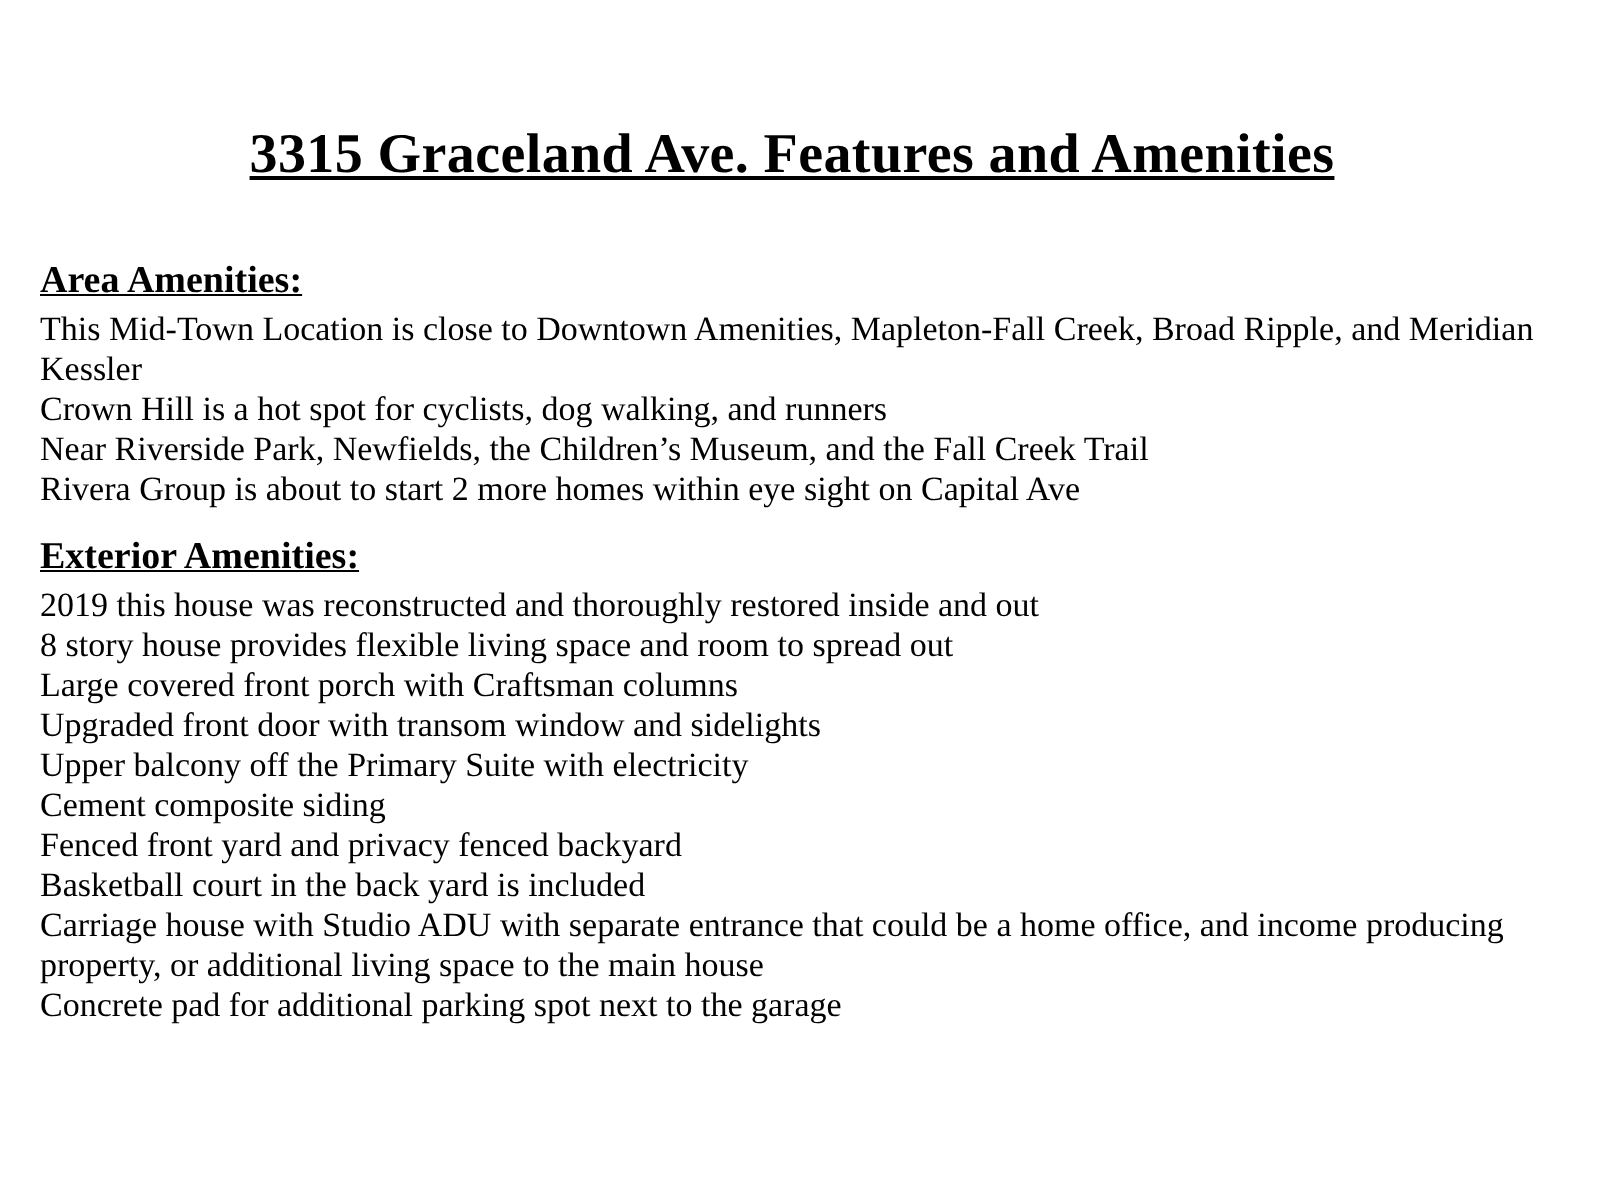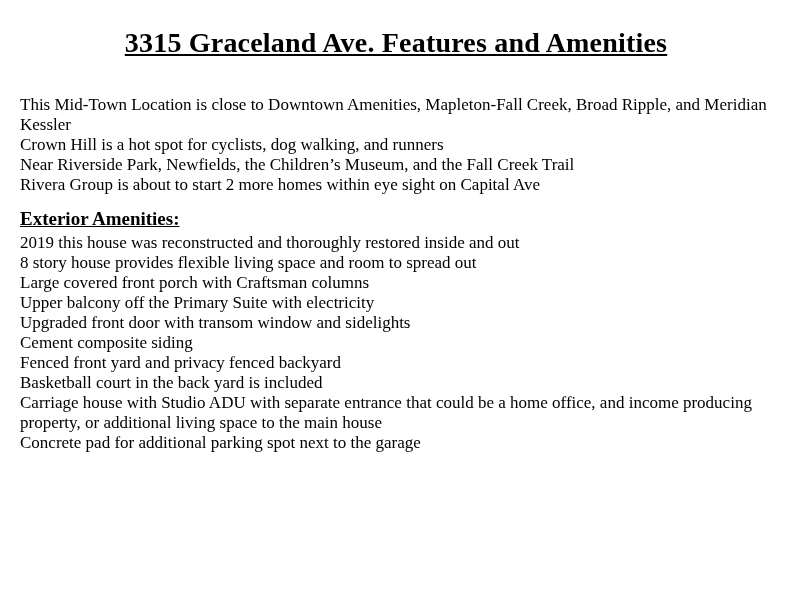--- a/index.html
+++ b/index.html
@@ -11,21 +11,21 @@
     width: 800px;
     height: 600px;
     overflow: hidden;
     color: #000000;
     font-family: "Liberation Serif", serif;
   }
   .page {
     box-sizing: border-box;
     width: 800px;
     height: 600px;
-    padding: 27px 28px 0 20px;
+    padding: 62px 28px 0 20px;
     background: #ffffff;
   }
   .doc-title {
     margin: 0 0 36px 0;
     font-size: 28px;
     line-height: 1.15;
     font-weight: bold;
     text-align: center;
     text-decoration: underline;
     letter-spacing: 0.2px;
@@ -53,33 +53,34 @@
   }
 </style>
 </head>
 <body>
 
 <div class="page">
 
   <h1 class="doc-title">3315 Graceland Ave. Features and Amenities</h1>
 
   <section class="doc-section first">
+    <h2 class="section-heading">Area Amenities:</h2>
     <p class="text-line">This Mid-Town Location is close to Downtown Amenities, Mapleton-Fall Creek, Broad Ripple, and Meridian Kessler</p>
     <p class="text-line">Crown Hill is a hot spot for cyclists, dog walking, and runners</p>
     <p class="text-line">Near Riverside Park, Newfields, the Children’s Museum, and the Fall Creek Trail</p>
     <p class="text-line">Rivera Group is about to start 2 more homes within eye sight on Capital Ave</p>
   </section>
 
   <section class="doc-section second">
     <h2 class="section-heading">Exterior Amenities:</h2>
     <p class="text-line">2019 this house was reconstructed and thoroughly restored inside and out</p>
     <p class="text-line">8 story house provides flexible living space and room to spread out</p>
     <p class="text-line">Large covered front porch with Craftsman columns</p>
+    <p class="text-line">Upgraded front door with transom window and sidelights</p>
     <p class="text-line">Upper balcony off the Primary Suite with electricity</p>
-    <p class="text-line">Upgraded front door with transom window and sidelights</p>
     <p class="text-line">Cement composite siding</p>
     <p class="text-line">Fenced front yard and privacy fenced backyard</p>
     <p class="text-line">Basketball court in the back yard is included</p>
     <p class="text-line">Carriage house with Studio ADU with separate entrance that could be a home office, and income producing property, or additional living space to the main house</p>
     <p class="text-line">Concrete pad for additional parking spot next to the garage</p>
   </section>
 
 </div>
 
 </body></html>

